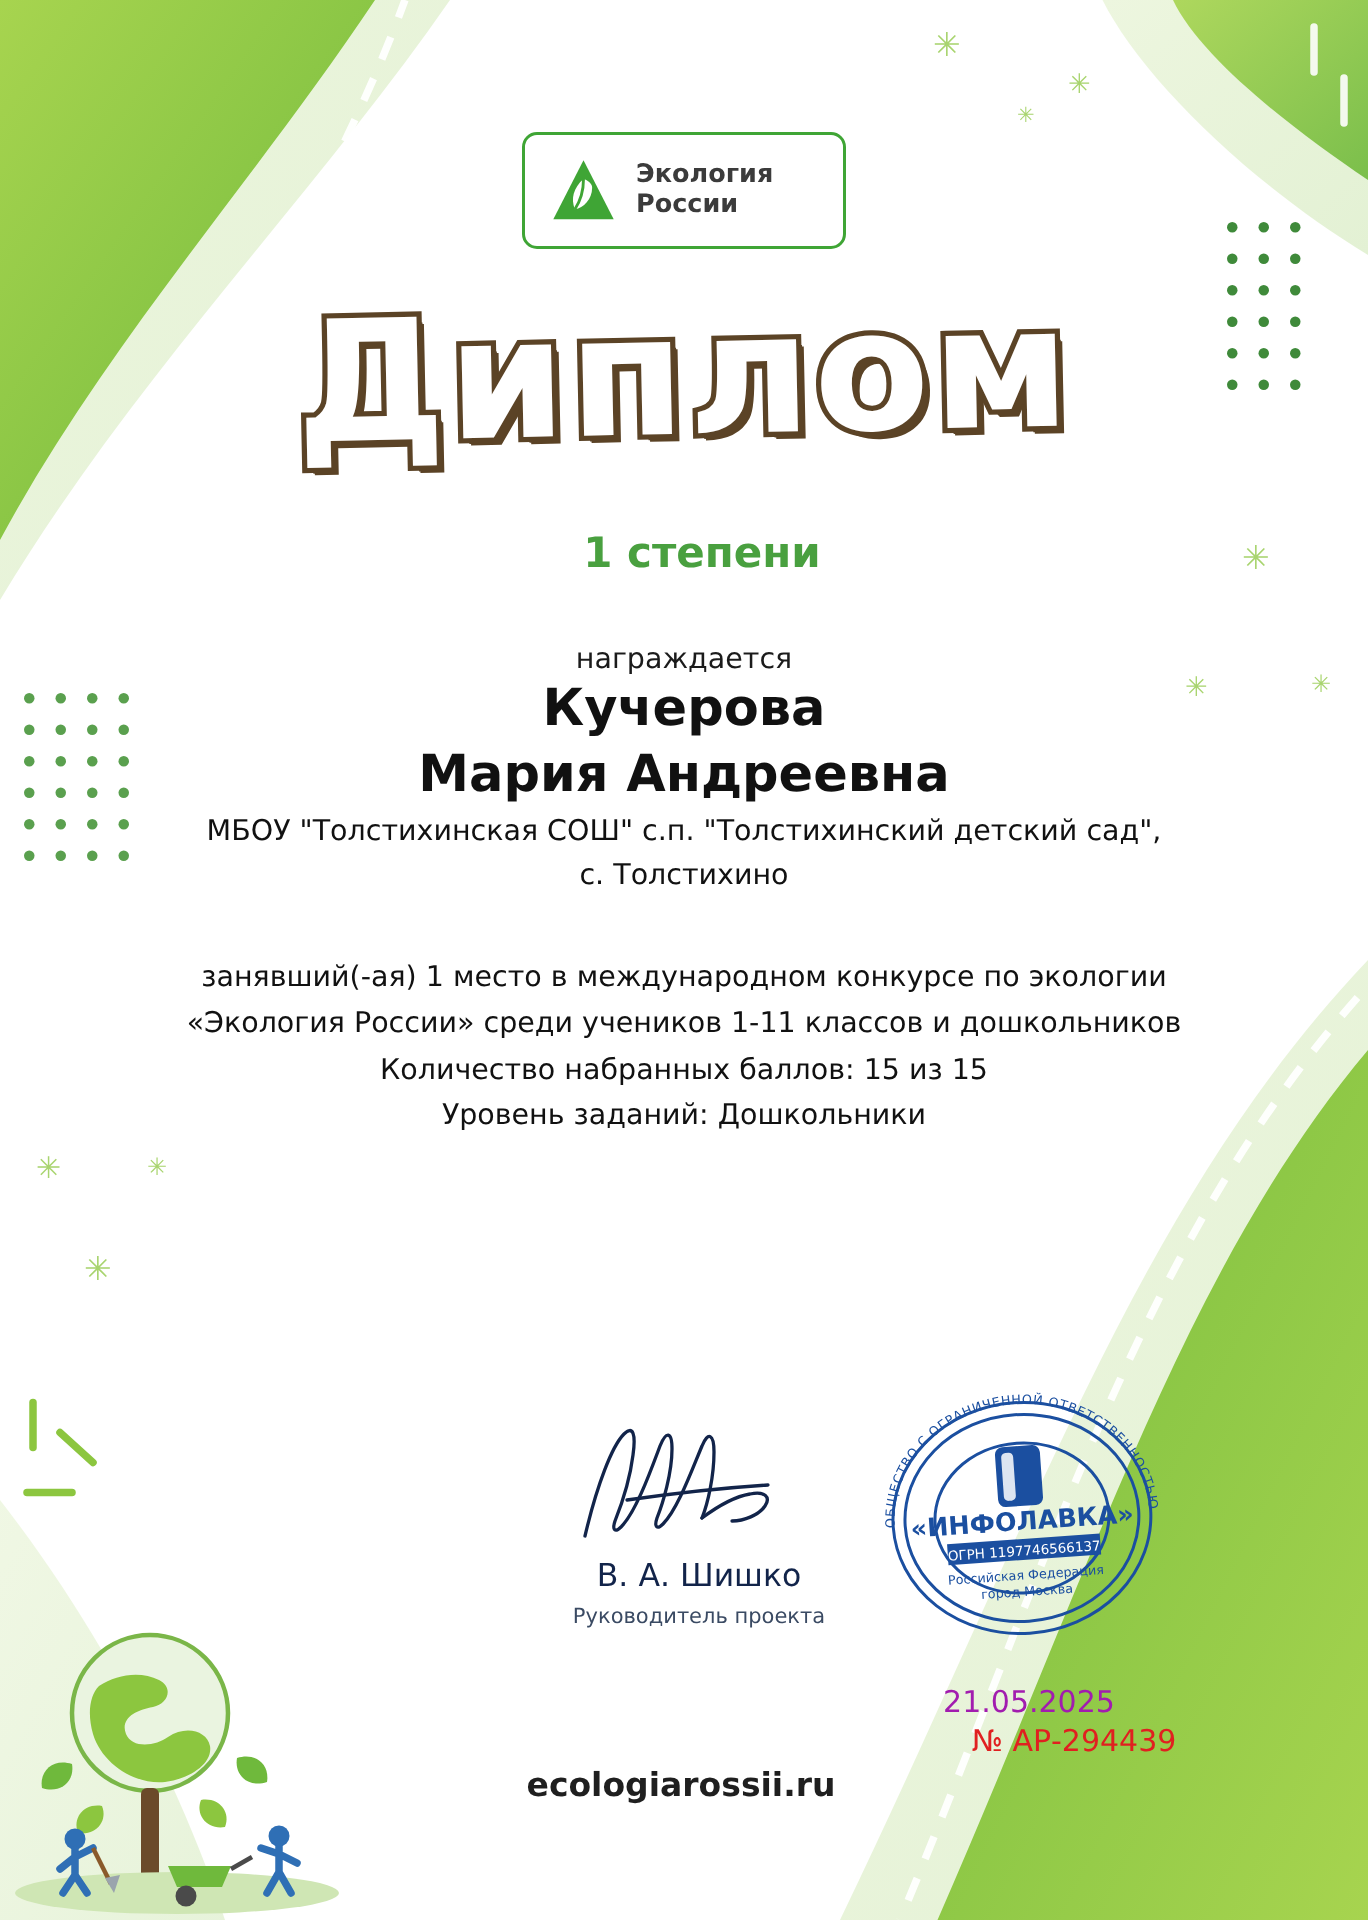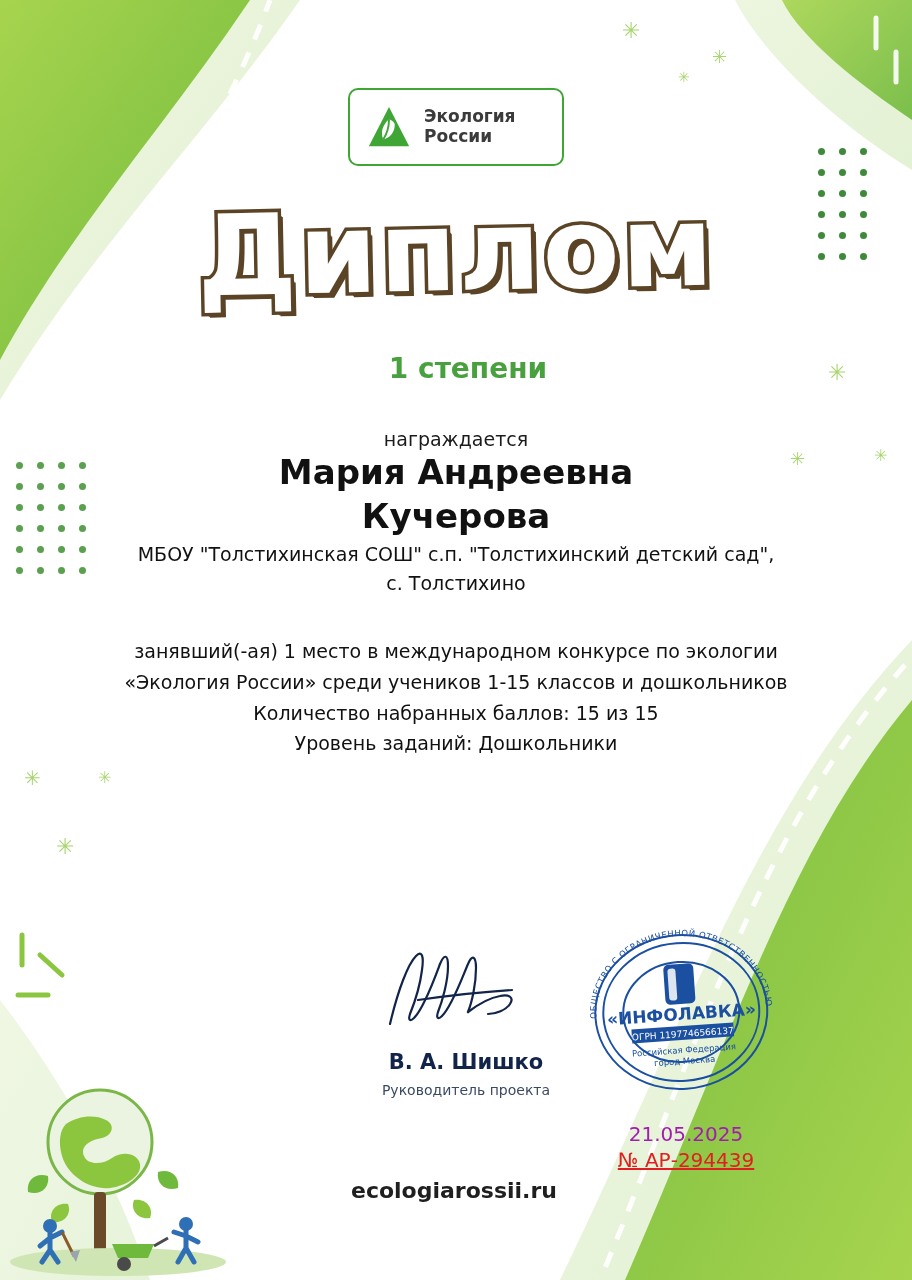--- a/index.html
+++ b/index.html
@@ -177,22 +177,22 @@
     position: absolute;
     left: 346px;
     top: 940px;
     width: 240px;
     text-align: center;
   }
   .sign-svg { width: 180px; height: 92px; display: block; margin: 0 auto; }
   .sign-name {
     font-size: 21px;
     color: #12244a;
-    font-weight: 700;
-    margin-top: 18px;
+    font-weight: 400;
+    margin-top: 6px;
   }
   .sign-role {
     font-size: 14px;
     color: #3a4a63;
     margin-top: 8px;
   }
 
   
   .stamp {
     position: absolute;
@@ -208,27 +208,26 @@
     position: absolute;
     left: 546px;
     top: 1122px;
     width: 280px;
     text-align: center;
     font-size: 20px;
     color: #a21caf;
   }
   .doc-number {
     position: absolute;
-    left: 546px;
+    left: 576px;
     top: 1148px;
     width: 280px;
     text-align: center;
     font-size: 20px;
     color: #e02020;
-    text-decoration: underline;
   }
 
   
   .site {
     position: absolute;
     left: 0;
     top: 1178px;
     width: 908px;
     text-align: center;
     font-size: 22px;
@@ -358,29 +357,29 @@
     <div class="logo-text"><span>Экология</span><br><span>России</span></div>
   </div>
 
   <div class="title-wrap">
     <h1 class="title">Диплом</h1>
   </div>
   <div class="subtitle">1 степени</div>
 
   <div class="awarded-label">награждается</div>
   <div class="recipient">
+    <span class="ln">Кучерова</span>
     <span class="ln">Мария Андреевна</span>
-    <span class="ln">Кучерова</span>
   </div>
   <div class="org" style="white-space:pre-line;">МБОУ "Толстихинская СОШ" с.п. "Толстихинский детский сад",
 с. Толстихино</div>
 
   <div class="details">
     <div>занявший(-ая) 1 место в международном конкурсе по экологии</div>
-    <div>«Экология России» среди учеников 1-15 классов и дошкольников</div>
+    <div>«Экология России» среди учеников 1-11 классов и дошкольников</div>
     <div>Количество набранных баллов: 15 из 15</div>
     <div>Уровень заданий: Дошкольники</div>
   </div>
 
   <div class="sign-block">
     <svg class="sign-svg" viewBox="0 0 180 92">
       <g fill="none" stroke="#12244a" stroke-width="2.2" stroke-linecap="round">
         <path d="M14 84 C22 50 32 24 40 16 C46 10 48 16 46 30 C44 46 38 64 34 74 C32 80 34 82 38 78 C48 68 58 40 64 24 C68 14 72 14 72 26 C72 42 66 62 62 72 C60 78 62 80 66 76 C76 66 86 38 92 24 C96 14 100 16 100 28 C100 44 96 62 92 72"></path>
         <path d="M92 72 C100 66 112 58 124 56 C134 54 138 58 134 64 C130 70 120 74 112 74"></path>
         <path d="M42 60 C70 56 104 52 136 50"></path>

